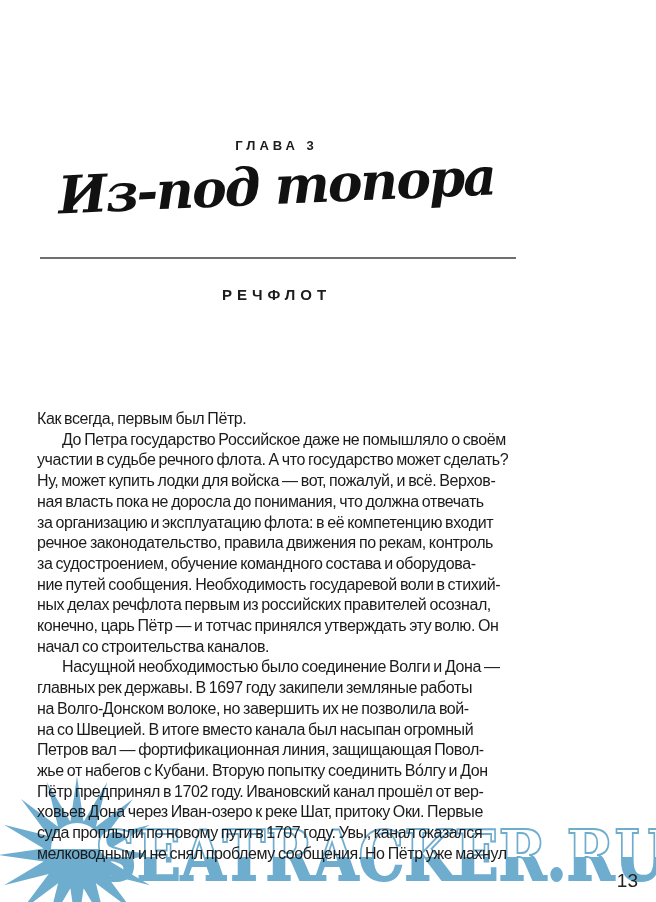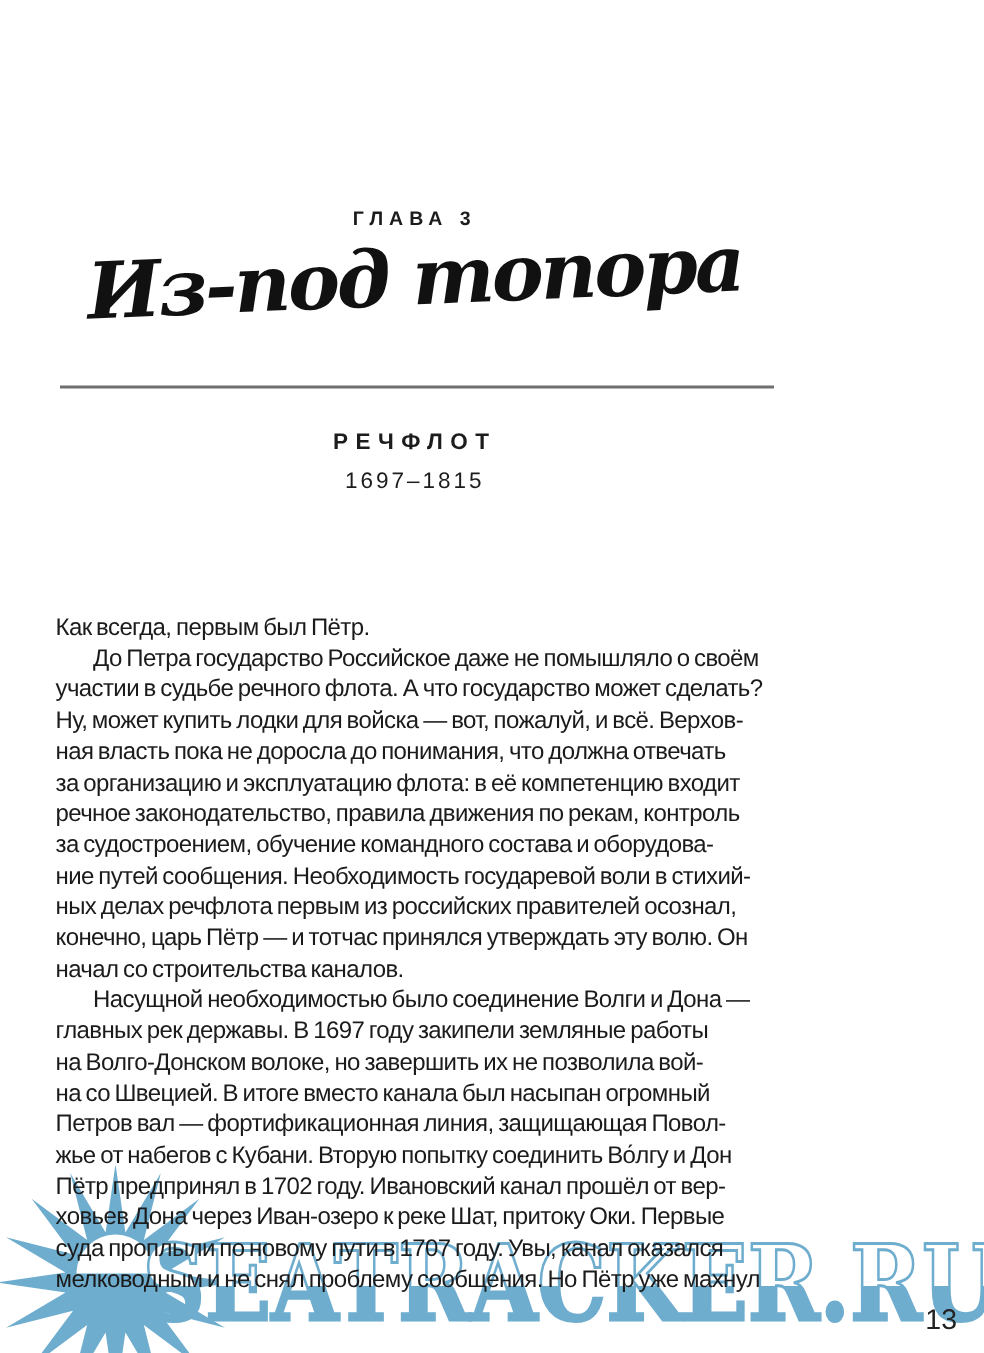--- a/index.html
+++ b/index.html
@@ -59,21 +59,20 @@
 <div class="page">
 
   <div class="column chapter-label">ГЛАВА 3</div>
 
   <div class="column chapter-title">Из-под топора</div>
 
   <div class="divider"></div>
 
   <div class="column section-title">РЕЧФЛОТ</div>
 
-  <div class="column section-years">1697–1815</div>
 
   <div class="body-text">
     <p>Как всегда, первым был Пётр.</p>
     <p class="indented">До Петра государство Российское даже не помышляло о своём
 участии в судьбе речного флота. А что государство может сделать?
 Ну, может купить лодки для войска — вот, пожалуй, и всё. Верхов-
 ная власть пока не доросла до понимания, что должна отвечать
 за организацию и эксплуатацию флота: в её компетенцию входит
 речное законодательство, правила движения по рекам, контроль
 за судостроением, обучение командного состава и оборудова-

